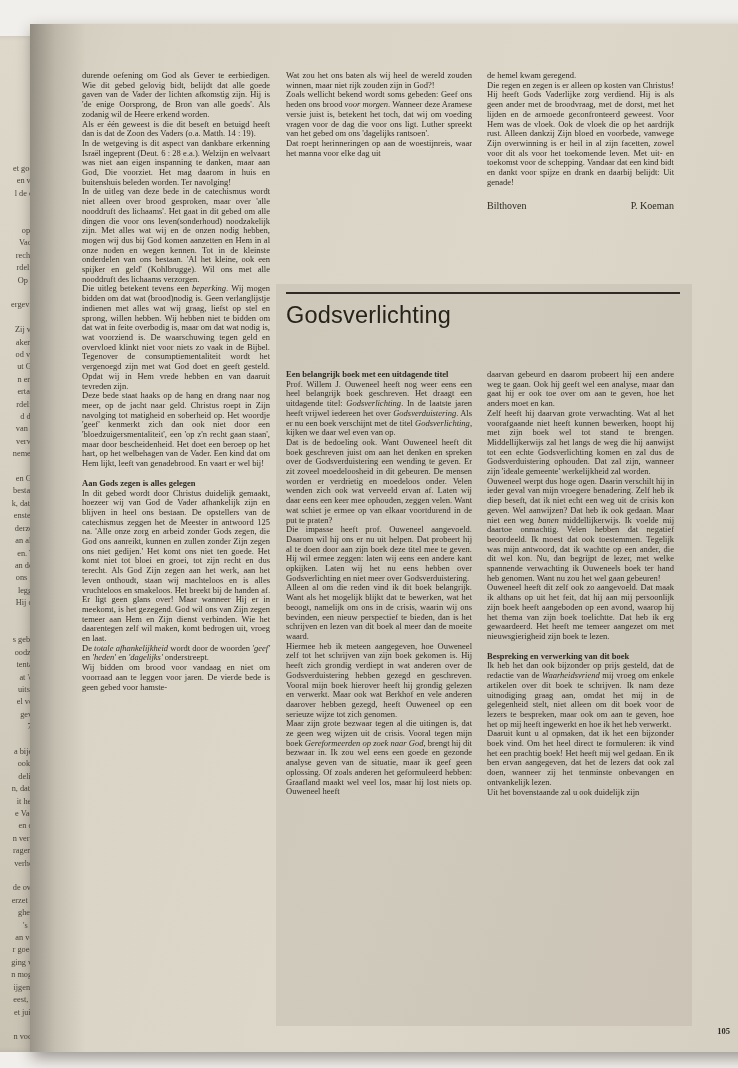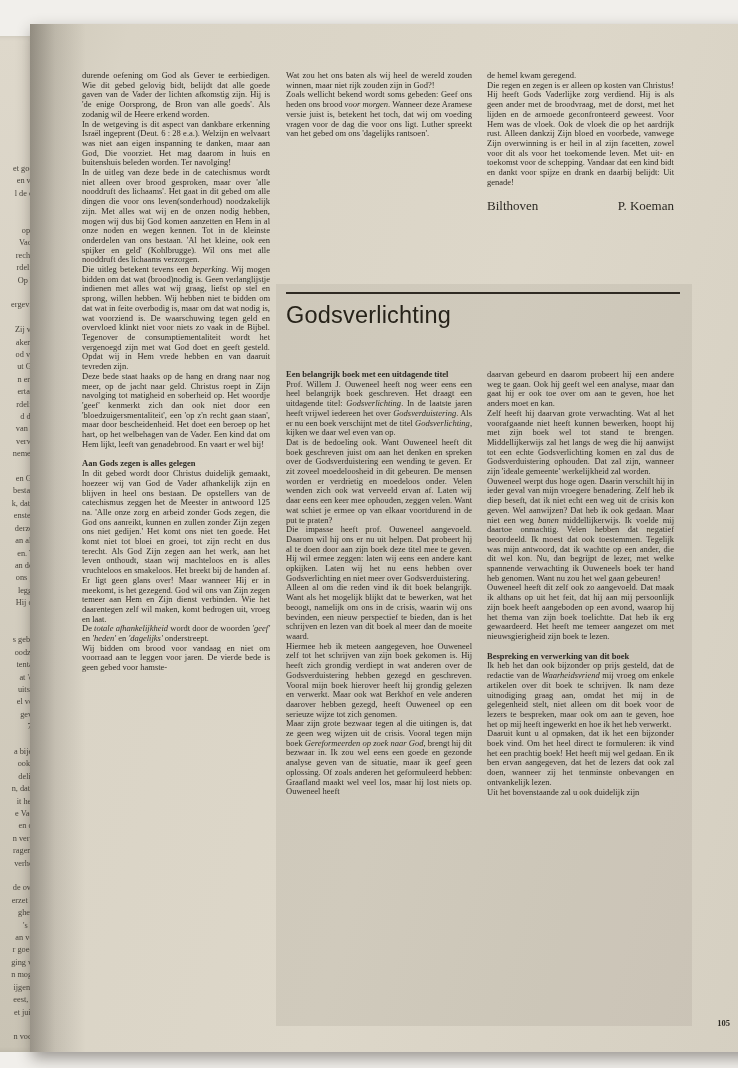--- a/index.html
+++ b/index.html
@@ -39,38 +39,38 @@
     color:#2d2a24;hyphens:auto;-webkit-hyphens:auto;
   }
   .blk{margin:0;}
   .blk-h{font-weight:bold;}
   .blk-h:not(:first-child){margin-top:10px;}
   #col1{left:52px;top:47px;width:188px;}
   #col2top{left:256px;top:47px;width:186px;}
   #col3top{left:457px;top:47px;width:187px;}
   .signature{
     display:flex;justify-content:space-between;
-    margin-top:14px;font-size:13px;color:#2d2a24;
+    margin-top:14px;font-size:10px;color:#2d2a24;
   }
   
   .panel{
     position:absolute;left:246px;top:260px;width:416px;height:742px;
     background:rgba(95,88,74,0.10);
   }
   .rule{position:absolute;left:256px;top:268px;width:394px;height:2px;background:#2f2a23;}
   .art-title{
     position:absolute;left:256px;top:278px;width:400px;
     font-family:"Liberation Sans","DejaVu Sans",sans-serif;
     font-size:23.5px;line-height:27px;font-weight:400;
     color:#262219;letter-spacing:0.2px;
   }
   #colA{left:256px;top:346px;width:186px;}
   #colB{left:457px;top:346px;width:187px;}
   .page-num{
-    position:absolute;right:34px;bottom:24px;
+    position:absolute;right:34px;bottom:16px;
     font-size:8.5px;font-weight:bold;color:#2d2a24;margin-top:38px;
   }
 </style>
 </head>
 <body>
 
 <div class="prev-page">
   <div class="frag-col">
       <div class="frag-line">et goed-</div>
       <div class="frag-line">en vol-</div>
@@ -143,33 +143,35 @@
       <div class="frag-line">et juiste</div>
       <div class="frag-line"></div>
       <div class="frag-line">n voort-</div>
     </div>
 </div>
 
 <div class="main-page">
 
   <div class="col coltext" id="col1">
       <div class="blk blk-p">durende oefening om God als Gever te eerbiedigen. Wie dit gebed gelovig bidt, belijdt dat alle goede gaven van de Vader der lichten afkomstig zijn. Hij is 'de enige Oorsprong, de Bron van alle goeds'. Als zodanig wil de Heere erkend worden.</div>
+      <div class="blk blk-p">Als er één geweest is die dit beseft en betuigd heeft dan is dat de Zoon des Vaders (o.a. Matth. 14 : 19).</div>
       <div class="blk blk-p">In de wetgeving is dit aspect van dankbare erkenning Israël ingeprent (Deut. 6 : 28 e.a.). Welzijn en welvaart was niet aan eigen inspanning te danken, maar aan God, Die voorziet. Het mag daarom in huis en buitenshuis beleden worden. Ter navolging!</div>
       <div class="blk blk-p">In de uitleg van deze bede in de catechismus wordt niet alleen over brood gesproken, maar over 'alle nooddruft des lichaams'. Het gaat in dit gebed om alle dingen die voor ons leven(sonderhoud) noodzakelijk zijn. Met alles wat wij en de onzen nodig hebben, mogen wij dus bij God komen aanzetten en Hem in al onze noden en wegen kennen. Tot in de kleinste onderdelen van ons bestaan. 'Al het kleine, ook een spijker en geld' (Kohlbrugge). Wil ons met alle nooddruft des lichaams verzorgen.</div>
       <div class="blk blk-p">Die uitleg betekent tevens een <i>beperking</i>. Wij mogen bidden om dat wat (brood)nodig is. Geen verlanglijstje indienen met alles wat wij graag, liefst op stel en sprong, willen hebben. Wij hebben niet te bidden om dat wat in feite overbodig is, maar om dat wat nodig is, wat voorziend is. De waarschuwing tegen geld en overvloed klinkt niet voor niets zo vaak in de Bijbel. Tegenover de consumptiementaliteit wordt het vergenoegd zijn met wat God doet en geeft gesteld. Opdat wij in Hem vrede hebben en van daaruit tevreden zijn.</div>
       <div class="blk blk-p">Deze bede staat haaks op de hang en drang naar nog meer, op de jacht naar geld. Christus roept in Zijn navolging tot matigheid en soberheid op. Het woordje 'geef' kenmerkt zich dan ook niet door een 'bloedzuigersmentaliteit', een 'op z'n recht gaan staan', maar door bescheidenheid. Het doet een beroep op het hart, op het welbehagen van de Vader. Een kind dat om Hem lijkt, leeft van genadebrood. En vaart er wel bij!</div>
       <div class="blk blk-h">Aan Gods zegen is alles gelegen</div>
       <div class="blk blk-p">In dit gebed wordt door Christus duidelijk gemaakt, hoezeer wij van God de Vader afhankelijk zijn en blijven in heel ons bestaan. De opstellers van de catechismus zeggen het de Meester in antwoord 125 na. 'Alle onze zorg en arbeid zonder Gods zegen, die God ons aanreikt, kunnen en zullen zonder Zijn zegen ons niet gedijen.' Het komt ons niet ten goede. Het komt niet tot bloei en groei, tot zijn recht en dus terecht. Als God Zijn zegen aan het werk, aan het leven onthoudt, staan wij machteloos en is alles vruchteloos en smakeloos. Het breekt bij de handen af. Er ligt geen glans over! Maar wanneer Hij er in meekomt, is het gezegend. God wil ons van Zijn zegen temeer aan Hem en Zijn dienst verbinden. Wie het daarentegen zelf wil maken, komt bedrogen uit, vroeg en laat.</div>
       <div class="blk blk-p">De <i>totale afhankelijkheid</i> wordt door de woorden <i>'geef'</i> en <i>'heden'</i> en <i>'dagelijks'</i> onderstreept.</div>
       <div class="blk blk-p">Wij bidden om brood voor vandaag en niet om voorraad aan te leggen voor jaren. De vierde bede is geen gebed voor hamste-</div>
     </div>
 
   <div class="col coltext" id="col2top">
       <div class="blk blk-p">Wat zou het ons baten als wij heel de wereld zouden winnen, maar niet rijk zouden zijn in God?!</div>
       <div class="blk blk-p">Zoals wellicht bekend wordt soms gebeden: Geef ons heden ons brood <i>voor morgen</i>. Wanneer deze Aramese versie juist is, betekent het toch, dat wij om voeding vragen voor de dag die voor ons ligt. Luther spreekt van het gebed om ons 'dagelijks rantsoen'.</div>
+      <div class="blk blk-p">Dat roept herinneringen op aan de woestijnreis, waar het manna voor elke dag uit</div>
     </div>
 
   <div class="col coltext" id="col3top">
     <div>
         <div class="blk blk-p">de hemel kwam geregend.</div>
         <div class="blk blk-p">Die regen en zegen is er alleen op kosten van Christus! Hij heeft Gods Vaderlijke zorg verdiend. Hij is als geen ander met de broodvraag, met de dorst, met het lijden en de armoede geconfronteerd geweest. Voor Hem was de vloek. Ook de vloek die op het aardrijk rust. Alleen dankzij Zijn bloed en voorbede, vanwege Zijn overwinning is er heil in al zijn facetten, zowel voor dit als voor het toekomende leven. Met uit- en toekomst voor de schepping. Vandaar dat een kind bidt en dankt voor spijze en drank en daarbij belijdt: Uit genade!</div>
       </div>
     <div class="signature">
       <span>Bilthoven</span>
       <span>P. Koeman</span>

